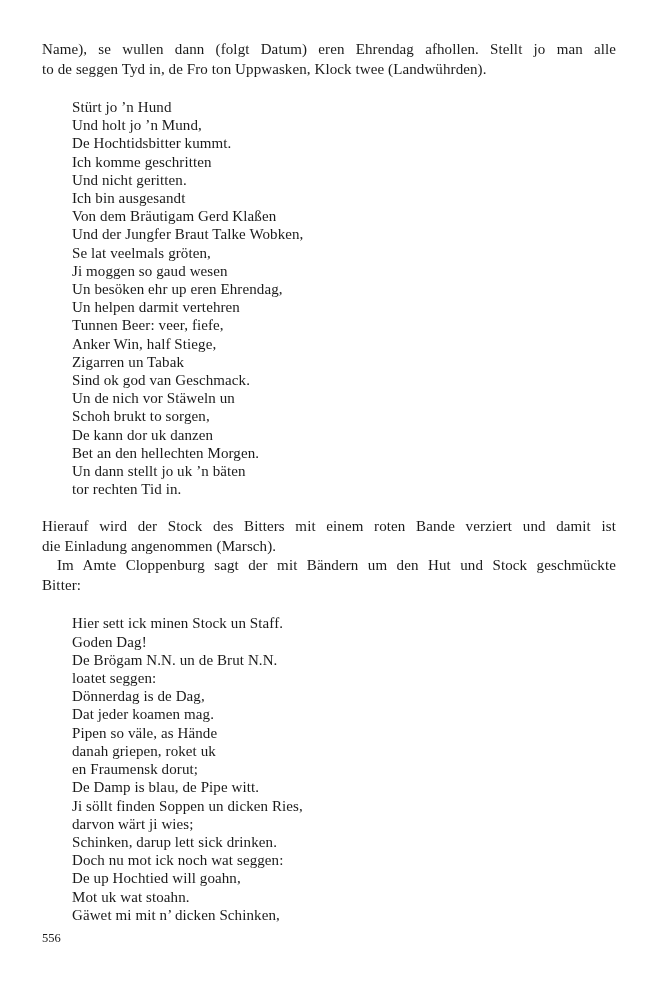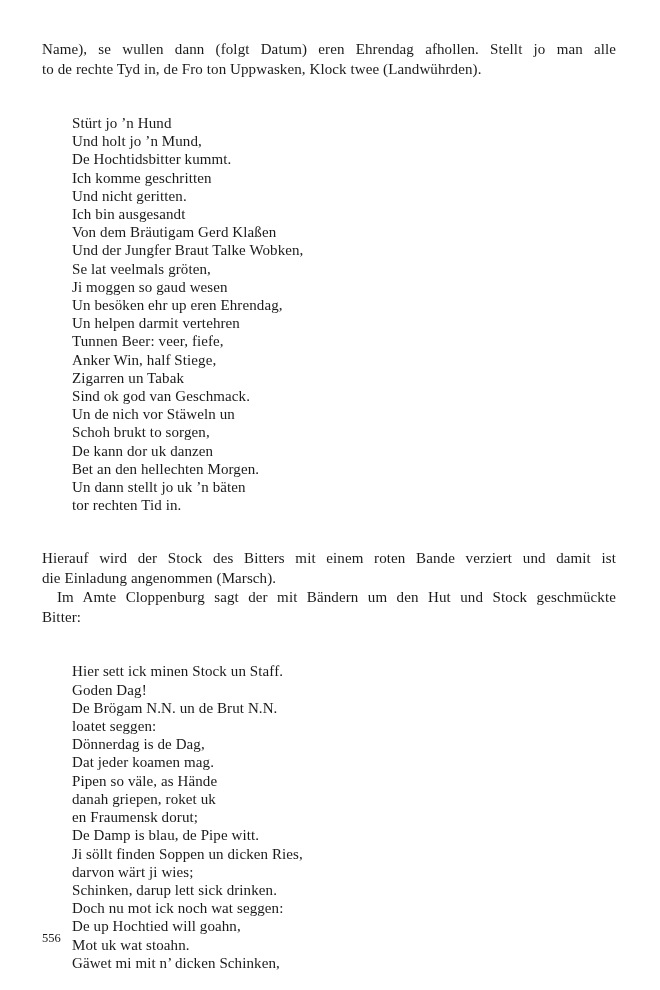--- a/index.html
+++ b/index.html
@@ -16,21 +16,21 @@
     color: #1a1a1a;
     overflow: hidden;
   }
   .content {
     position: absolute;
     left: 42px;
     top: 40px;
     width: 574px;
   }
   .block { display: block; }
-  .block + .block { margin-top: 35px; }
+  .block + .block { margin-top: 19px; }
   .prose + .prose { margin-top: 0; }
   .prose-line {
     font-size: 15px;
     line-height: 19.5px;
     text-align: left;
     letter-spacing: 0.1px;
     white-space: normal;
   }
   .prose-line.justify {
     text-align: justify;
@@ -54,21 +54,21 @@
     line-height: 15px;
   }
 </style>
 </head>
 <body>
 
 <div class="page">
   <div class="content">
       <div class="block prose">
         <div class="prose-line justify">Name), se wullen dann (folgt Datum) eren Ehrendag afhollen. Stellt jo man alle</div>
-        <div class="prose-line">to de rechte Tyd in, de Fro ton Uppwasken, Klock twee (Landwührden).</div>
+        <div class="prose-line">to de seggen Tyd in, de Fro ton Uppwasken, Klock twee (Landwührden).</div>
       </div>
       <div class="block poem">
         <div class="poem-line">Stürt jo ’n Hund</div>
         <div class="poem-line">Und holt jo ’n Mund,</div>
         <div class="poem-line">De Hochtidsbitter kummt.</div>
         <div class="poem-line">Ich komme geschritten</div>
         <div class="poem-line">Und nicht geritten.</div>
         <div class="poem-line">Ich bin ausgesandt</div>
         <div class="poem-line">Von dem Bräutigam Gerd Klaßen</div>
         <div class="poem-line">Und der Jungfer Braut Talke Wobken,</div>

